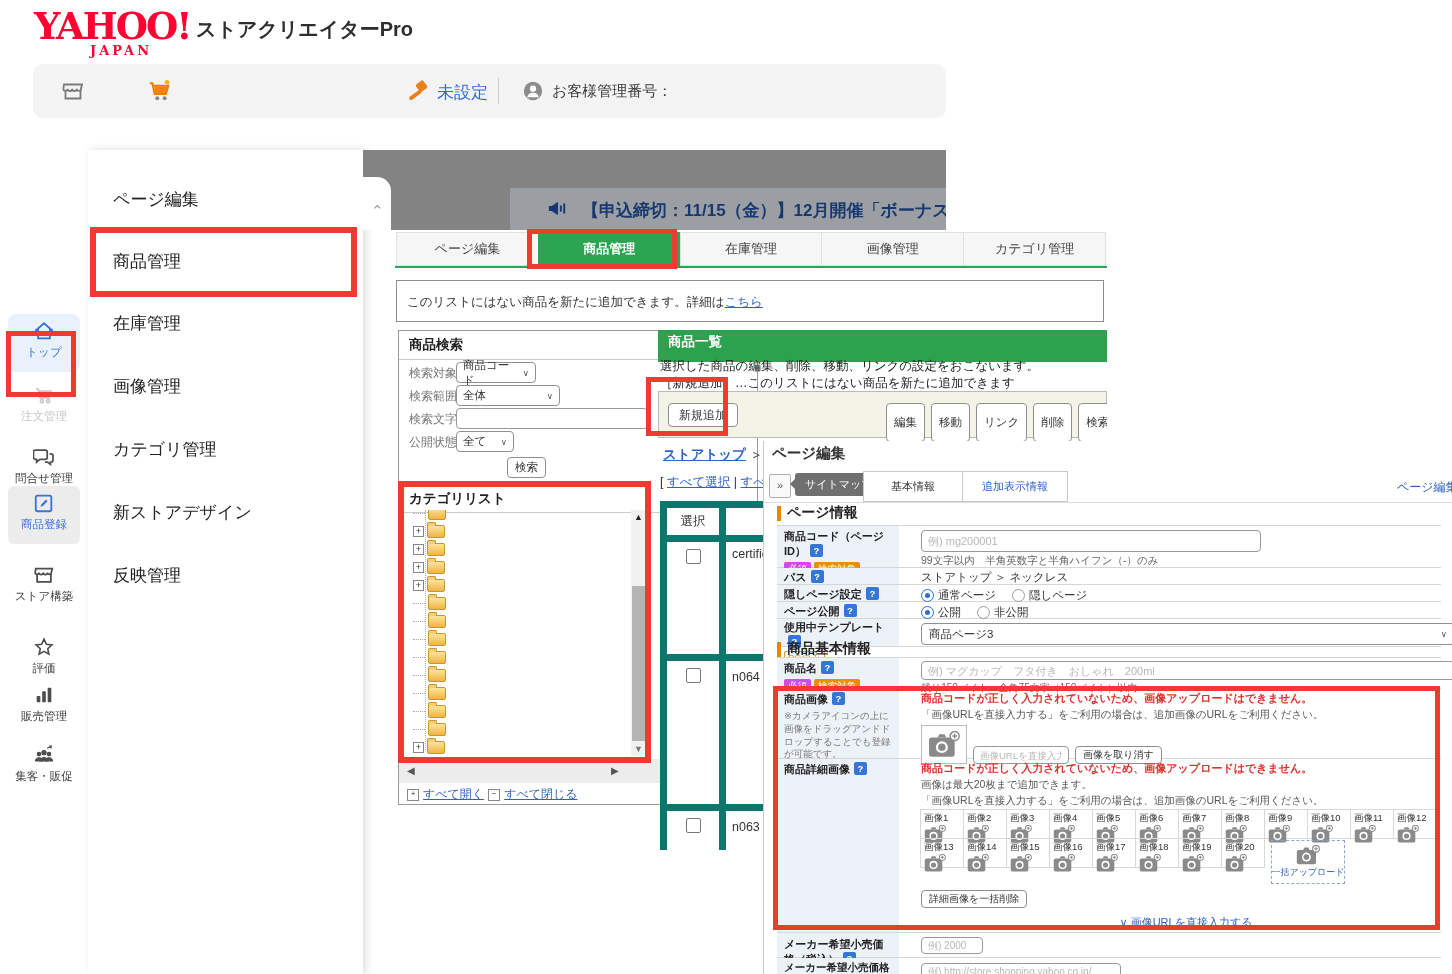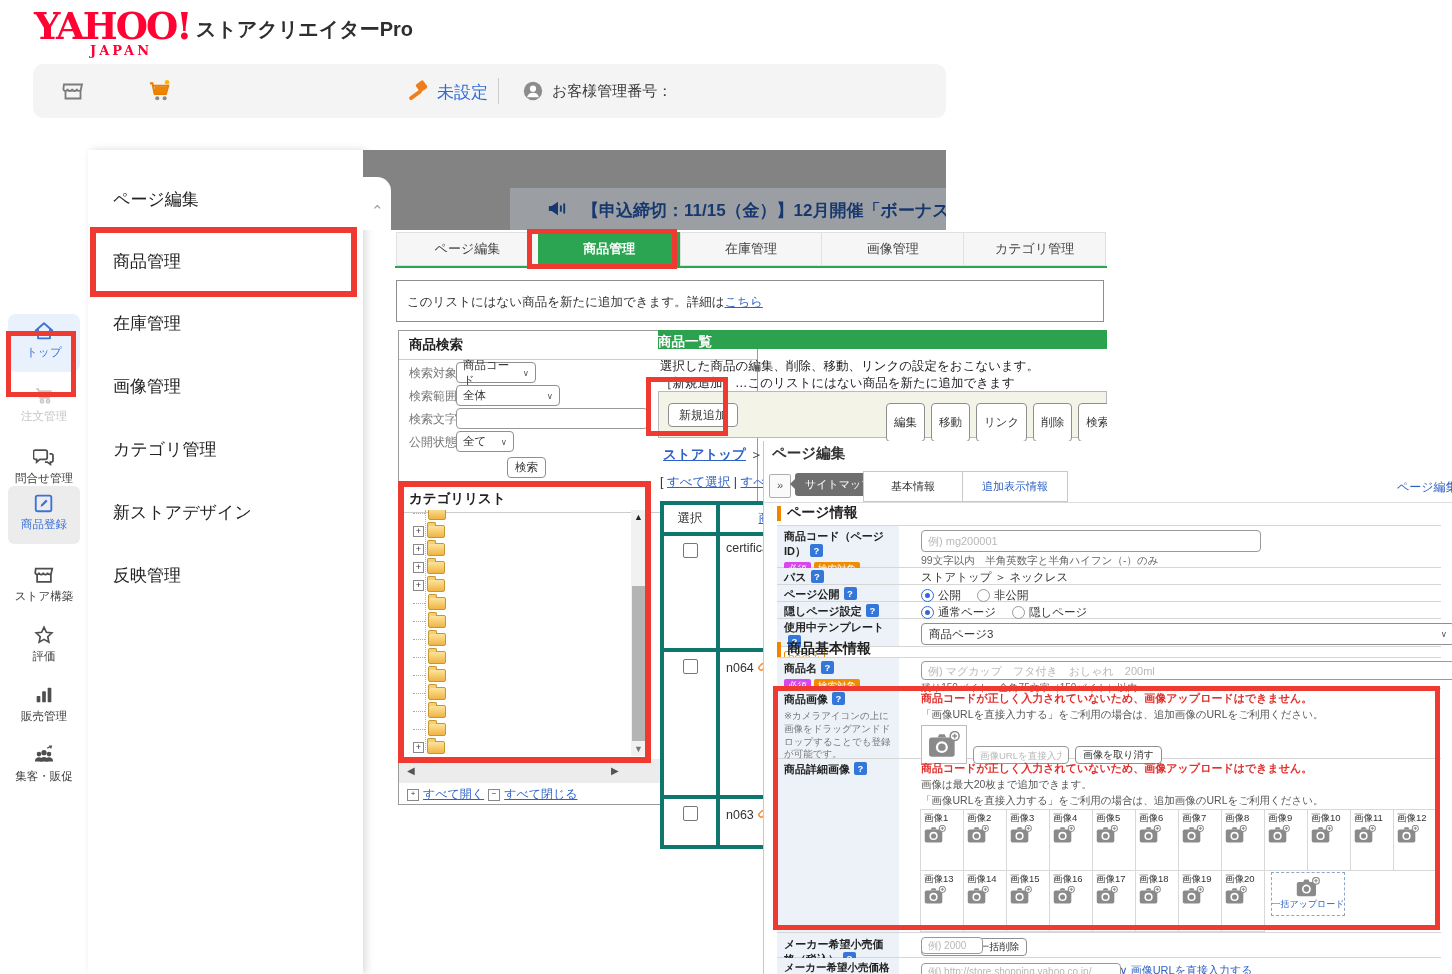--- a/index.html
+++ b/index.html
@@ -54,30 +54,30 @@
   .folder{position:relative;width:16px;height:11px;background:linear-gradient(#fce49c,#f0b445);border:1px solid #c9952f;border-radius:2px}
   .folder::before{content:"";position:absolute;top:-4px;left:-1px;width:7px;height:3px;background:#f6cf6f;border:1px solid #c9952f;border-bottom:none;border-radius:2px 2px 0 0}
   #vsb{position:absolute;left:232px;top:179px;width:15px;height:246px;background:#f1f1f1}
   .sb-up{position:absolute;left:0;top:2px;width:15px;text-align:center;font-size:9px;color:#222}
   .sb-dn{position:absolute;left:0;bottom:2px;width:15px;text-align:center;font-size:9px;color:#777}
   .sb-thumb{position:absolute;left:1px;top:76px;width:13px;height:155px;background:#b4b4b4}
   .hscroll{position:absolute;left:0;top:428px;width:358px;height:24px;background:#ececec}
   .tree-links{position:absolute;left:8px;top:455px;font-size:12px;color:#333;display:flex;align-items:center;gap:4px}
   .mini-box{display:inline-block;width:10px;height:10px;border:1px solid #888;background:#fff;font-size:8px;line-height:8px;text-align:center;color:#333}
   
-  .plist-head{position:absolute;left:263px;top:100px;width:449px;height:19px;background:#2ca24f;color:#fff;font-weight:bold;font-size:13.5px;line-height:24px;padding-left:0;box-sizing:border-box}
+  .plist-head{position:absolute;left:263px;top:100px;width:449px;height:32px;background:#2ca24f;color:#fff;font-weight:bold;font-size:13.5px;line-height:24px;padding-left:10px;box-sizing:border-box}
   .pdesc1{position:absolute;left:265px;top:128px;font-size:12.5px;color:#222;white-space:nowrap}
   .pdesc2{position:absolute;left:265px;top:145px;font-size:12.5px;color:#222;white-space:nowrap}
   .pbar{position:absolute;left:263px;top:161px;width:449px;height:47px;background:#f3f3e7;border:1px solid #b9b9b9;box-sizing:border-box}
   .actions{position:absolute;left:227px;top:11px;display:flex;gap:6px}
   .pcrumb{position:absolute;left:268px;top:216px;font-size:13.5px;color:#333;white-space:nowrap}
   .pcrumb .link{font-weight:bold}
   .psel{position:absolute;left:265px;top:244px;font-size:12.5px;color:#333;white-space:nowrap}
   .ptable{position:absolute;left:265px;top:271px;border-collapse:collapse;font-size:12.5px;color:#333}
-  .ptable th,.ptable td{border:4px solid #0f766e;vertical-align:top;padding:5px 6px;background:#fff;font-weight:normal}
+  .ptable th,.ptable td{border:7px solid #0f766e;vertical-align:top;padding:5px 6px;background:#fff;font-weight:normal}
   .cbox{width:13px;height:13px;border:1px solid #777;border-radius:2px;background:#fff;margin:2px auto 0;cursor:pointer}
   
   #editor{position:absolute;left:763px;top:441px;width:689px;height:533px;background:#fff;border-left:1px solid #c9c9c9;box-sizing:border-box}
   .ed-title{position:absolute;left:8px;top:3px;font-size:14.5px;font-weight:bold;color:#333}
   .ed-exp{position:absolute;left:5px;top:33px;width:20px;height:22px;border:1px solid #adadad;background:#fafafa;border-radius:2px;font-size:11px;color:#555;text-align:center;line-height:21px;cursor:pointer}
   .ed-tip{position:absolute;left:31px;top:32px;height:23px;background:#6f6f6f;color:#fff;font-size:11px;line-height:23px;padding:0 10px;border-radius:3px;white-space:nowrap}
   .ed-tip::before{content:"";position:absolute;left:-5px;top:6px;border-top:5px solid transparent;border-bottom:5px solid transparent;border-right:5px solid #6f6f6f}
   .ed-tab{position:absolute;top:30px;height:31px;background:#fff;border:1px solid #c9c9c9;font-size:11px;text-align:center;line-height:29px;box-sizing:border-box;cursor:pointer}
   .ed-rule{position:absolute;left:0;top:61px;width:689px;border-top:1px solid #dcdcdc}
   .ed-manual{position:absolute;left:633px;top:38px;font-size:12px;white-space:nowrap}
@@ -97,21 +97,21 @@
   .gnote{font-size:10.5px;color:#555;margin-top:2px}
   .radio-row{display:flex;align-items:center;gap:16px;height:14px}
   .ropt{display:inline-flex;align-items:center;gap:4px;font-size:11.5px;color:#333}
   .rsel{width:11px;height:11px;border:1px solid #2f6bd7;border-radius:50%;display:inline-flex;align-items:center;justify-content:center}
   .rsel i{width:5px;height:5px;background:#2f6bd7;border-radius:50%}
   .runsel{width:11px;height:11px;border:1px solid #9a9a9a;border-radius:50%;background:#fff}
   .wide-sel{display:flex;align-items:center;justify-content:space-between;border:1px solid #8f8f8f;border-radius:4px;height:22px;padding:0 7px;font-size:11.5px;color:#333;background:#fff;width:534px;box-sizing:border-box;cursor:pointer}
   .cam-box{width:44px;height:37px;border:1px solid #bbb;display:inline-flex;align-items:center;justify-content:center;background:#fff;cursor:pointer}
   .igrid{width:530px;margin-top:2px}
   .igrid-row{display:flex}
-  .icell{width:44px;height:62px;border:1px solid #d8d8d8;margin-left:-1px;margin-top:-1px;box-sizing:border-box;padding:2px 0 0 3px;cursor:pointer}
+  .icell{width:44px;height:30px;border:1px solid #d8d8d8;margin-left:-1px;margin-top:-1px;box-sizing:border-box;padding:2px 0 0 3px;cursor:pointer}
   .icell-label{font-size:9.5px;color:#333}
   .bulk-wrap{width:89px;margin-left:6px;display:flex;align-items:flex-start}
   .bulk-cell{border:1px dashed #8fa6c9;width:72px;height:42px;margin-top:1px;display:flex;flex-direction:column;align-items:center;justify-content:center;cursor:pointer}
   .bulk-label{font-size:9px;color:#2f62c4;white-space:nowrap}
   .center-link{text-align:center;font-size:11px;margin-top:7px}
   .redbox{position:absolute;border:5px solid #ee3a30;z-index:40;pointer-events:none;box-sizing:border-box}
 </style>
 </head>
 <body>
 
@@ -187,21 +187,21 @@
       </div>
       <div class="sb-item" style="top: 408px;">
         <svg width="22" height="22" viewBox="0 0 24 24">
           <g fill="none" stroke="#4e4e4e" stroke-width="1.9">
             <path d="M4.5 11v8.5h15V11"></path>
             <path d="M3 5h18l-1 4.3a2.1 2.1 0 0 1-4.2 0 2.3 2.3 0 0 1-4.6 0 2.3 2.3 0 0 1-4.6 0 2.1 2.1 0 0 1-4.2 0z"></path>
           </g>
         </svg>
         <div class="sb-label" style="color:#3c3c3c">ストア構築</div>
       </div>
-      <div class="sb-item" style="top: 468px;">
+      <div class="sb-item" style="top: 468px; justify-content: flex-end;">
         <svg width="22" height="22" viewBox="0 0 24 24">
           <path d="M12 3.5l2.6 5.6 6 .7-4.5 4.1 1.2 5.9-5.3-3-5.3 3 1.2-5.9L3.4 9.8l6-.7z" fill="none" stroke="#4e4e4e" stroke-width="1.8"></path>
         </svg>
         <div class="sb-label" style="color:#3c3c3c">評価</div>
       </div>
       <div class="sb-item" style="top: 528px;">
         <svg width="22" height="22" viewBox="0 0 24 24">
           <g fill="#4e4e4e">
             <rect x="4" y="13" width="4" height="7" rx="1"></rect>
             <rect x="10" y="8" width="4" height="12" rx="1"></rect>
@@ -432,49 +432,49 @@
         <div class="fvalue">
           <input class="ti" style="width: 340px; height: 22px; margin-top: 2px;" placeholder="例) mg200001">
           <div class="note">99文字以内　半角英数字と半角ハイフン（-）のみ</div>
         </div>
       </div>
       <div class="frow" style="height:16px">
         <div class="flabel" style="padding-top:2px"><span>パス</span><span class="help">?</span></div>
         <div class="fvalue" style="padding-top:2px">ストアトップ ＞ ネックレス</div>
       </div>
       <div class="frow" style="height:16px">
+        <div class="flabel" style="padding-top:2px"><span>隠しページ設定</span><span class="help">?</span></div>
+        <div class="fvalue">
+            <div class="radio-row" style="margin-top:1px">
+          <span class="ropt">
+                <span class="rsel">
+                  <i></i>
+                </span>
+                <span>通常ページ</span>
+              </span>
+          <span class="ropt">
+                <span class="runsel"></span>
+                <span>隠しページ</span>
+              </span>
+        </div>
+          </div>
+      </div>
+      <div class="frow" style="height:16px">
         <div class="flabel" style="padding-top:2px"><span>ページ公開</span><span class="help">?</span></div>
         <div class="fvalue">
             <div class="radio-row" style="margin-top:1px">
           <span class="ropt">
                 <span class="rsel">
                   <i></i>
                 </span>
                 <span>公開</span>
               </span>
           <span class="ropt">
                 <span class="runsel"></span>
                 <span>非公開</span>
-              </span>
-        </div>
-          </div>
-      </div>
-      <div class="frow" style="height:16px">
-        <div class="flabel" style="padding-top:2px"><span>隠しページ設定</span><span class="help">?</span></div>
-        <div class="fvalue">
-            <div class="radio-row" style="margin-top:1px">
-          <span class="ropt">
-                <span class="rsel">
-                  <i></i>
-                </span>
-                <span>通常ページ</span>
-              </span>
-          <span class="ropt">
-                <span class="runsel"></span>
-                <span>隠しページ</span>
               </span>
         </div>
           </div>
       </div>
       <div class="frow" style="height:27px">
         <div class="flabel" style="padding-top:1px"><span>使用中テンプレート</span><span class="help">?</span><br><span class="badge-outline">PCのみ</span></div>
         <div class="fvalue">
             <div class="wide-sel" style="margin-top:2px">
               <span>商品ページ3</span>
               <span class="car">∨</span>

